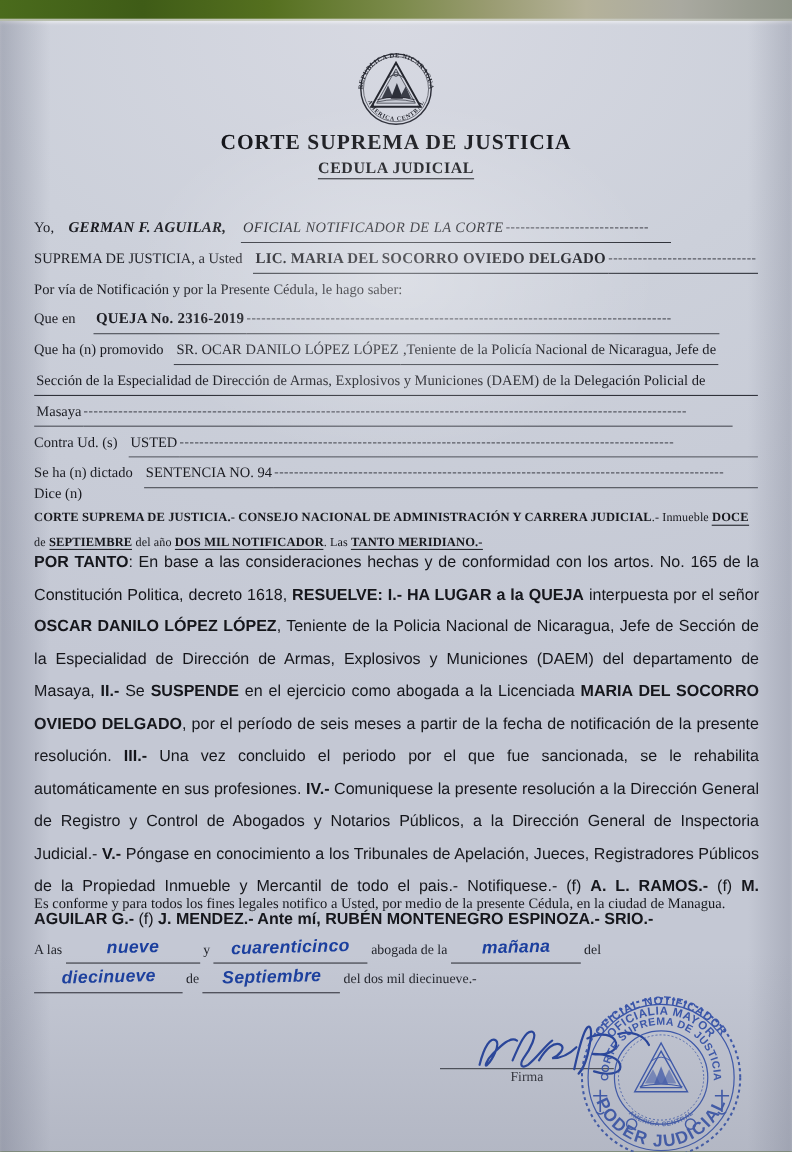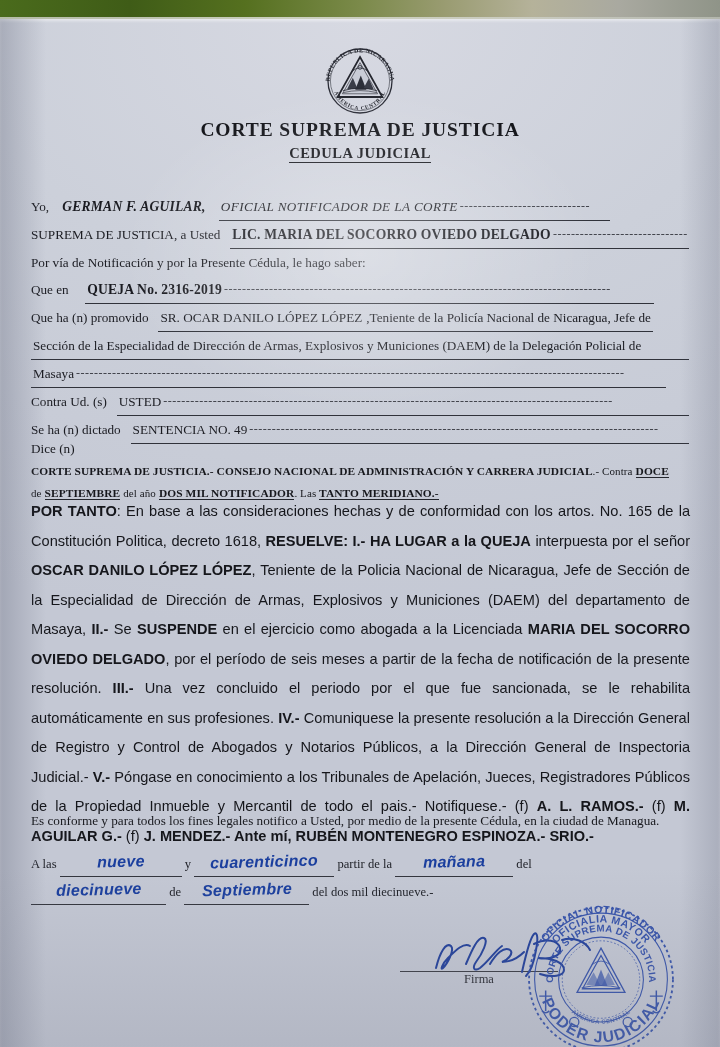--- a/index.html
+++ b/index.html
@@ -238,28 +238,28 @@
 
         <div class="frow">
           <span class="lbl">Contra Ud. (s)</span>
           &nbsp;
           <span class="fill">USTED</span><span class="lead" style="width:530px">----------------------------------------------------------------------------------------------------</span>
         </div>
 
         <div class="frow">
           <span class="lbl">Se ha (n) dictado</span>
           &nbsp;
-          <span class="fill">SENTENCIA NO. 49</span><span class="lead" style="width:470px">-------------------------------------------------------------------------------------------</span>
+          <span class="fill">SENTENCIA NO. 94</span><span class="lead" style="width:470px">-------------------------------------------------------------------------------------------</span>
         </div>
       </div>
 
       <div class="dice">
         <div>Dice (n)</div>
         <div class="court-line">
-          <span>CORTE SUPREMA DE JUSTICIA.- CONSEJO NACIONAL DE ADMINISTRACIÓN Y CARRERA JUDICIAL</span><span class="small">.- Contra</span>
+          <span>CORTE SUPREMA DE JUSTICIA.- CONSEJO NACIONAL DE ADMINISTRACIÓN Y CARRERA JUDICIAL</span><span class="small">.- Inmueble</span>
           <span class="u">DOCE</span>
         </div>
         <div class="court-line">
           <span class="small">de</span>
           <span class="u">SEPTIEMBRE</span>
           <span class="small">del año</span>
           <span class="u">DOS MIL NOTIFICADOR</span><span class="small">. Las</span>
           <span class="u">TANTO MERIDIANO.-</span>
         </div>
       </div>
@@ -269,21 +269,21 @@
       </div>
 
       <div class="conforme">Es conforme y para todos los fines legales notifico a Usted, por medio de la presente Cédula, en la ciudad de Managua.</div>
 
       <div class="hand-block">
         <div>
           <span>A    las</span>
           <span class="hline" style="width:122px"><span class="hw">nueve</span></span>
           <span>y</span>
           <span class="hline" style="width:140px"><span class="hw">cuarenticinco</span></span>
-          <span>partir    de    la</span>
+          <span>abogada    de    la</span>
           <span class="hline" style="width:118px"><span class="hw">mañana</span></span>
           <span>del</span>
         </div>
         <div>
           <span class="hline" style="width:135px"><span class="hw">diecinueve</span></span>
           <span>de</span>
           <span class="hline" style="width:125px"><span class="hw">Septiembre</span></span>
           <span>del dos mil diecinueve.-</span>
         </div>
       </div>

